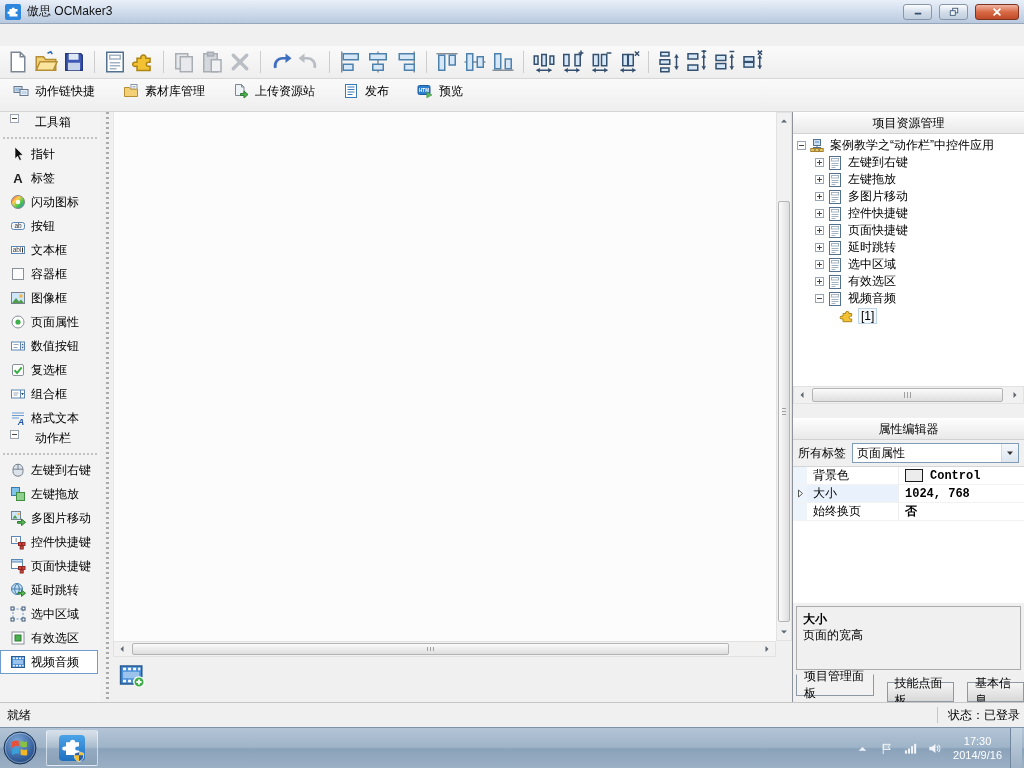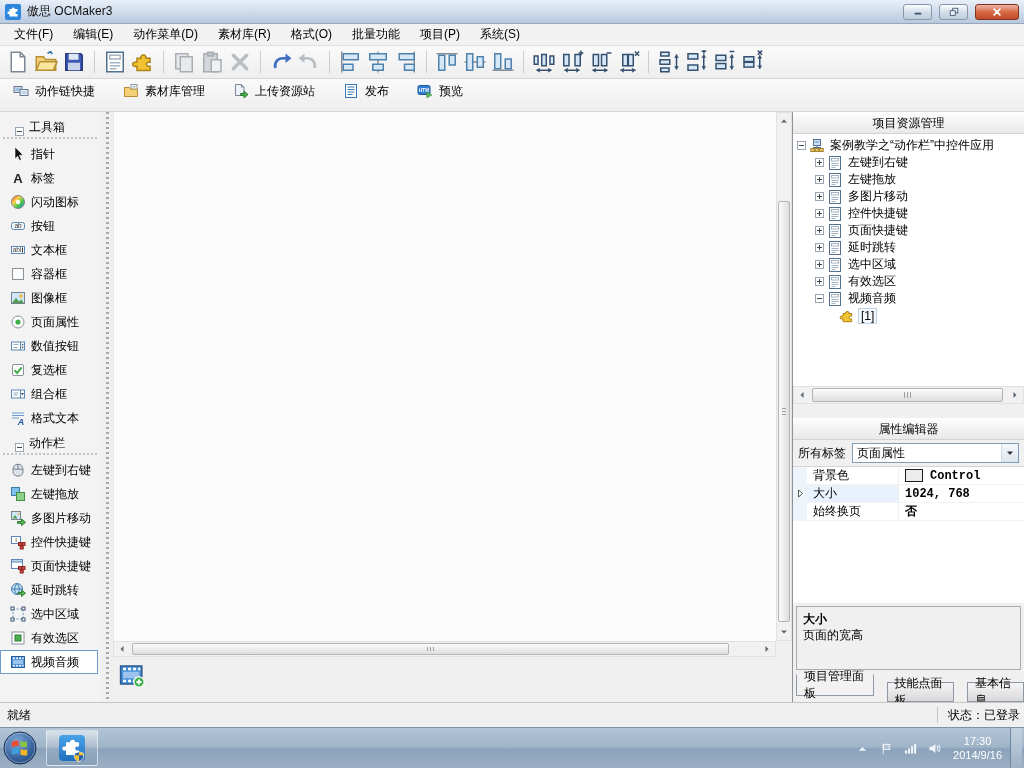--- a/index.html
+++ b/index.html
@@ -28,21 +28,21 @@
 .toolbar.tb1{top:46px;height:33px}
 .toolbar.tb2{top:79px;height:33px}
 .tbtn{width:26px;height:26px;border:1px solid transparent;border-radius:2px;background:none;display:flex;align-items:center;justify-content:center;margin:0 1px}
 .tsep{width:1px;height:22px;background:#cdcdcd;margin:0 6px;flex:0 0 1px}
 .abtn{display:flex;align-items:flex-start;gap:6px;height:26px;padding:0 8px;margin-right:10px;border:1px solid transparent;border-radius:2px;background:none;font-size:12px}
 
 
 .workspace{position:absolute;top:112px;left:0;right:0;bottom:66px}
 
 .sidebar{position:absolute;left:0;top:0;bottom:0;width:100px;background:#f3f3f3;padding-top:2px;overflow:hidden}
-.tool-group-header{display:flex;align-items:flex-end;gap:5px;height:22px;padding-left:15px}
+.tool-group-header{display:flex;align-items:flex-start;gap:16px;height:22px;padding-left:10px}
 .dotted-sep{border-top:2px dotted #c3c3c3;margin:1px 3px 3px 3px;height:0}
 .tool-item{display:flex;align-items:center;gap:5px;height:24px;padding-left:9px;border:1px solid transparent;cursor:default}
 .tool-item.selected{background:#fff;border-color:#6f9ccc;margin-right:2px}
 .splitter-v{position:absolute;left:100px;top:0;bottom:0;width:13px;background:#f0f0f0;
  background-image:repeating-linear-gradient(to bottom,#a9a9a9 0 2px,transparent 2px 5px);background-size:3px 100%;background-position:6px 0;background-repeat:no-repeat}
 
 
 .canvas-area{position:absolute;left:113px;right:232px;top:0;bottom:0;background:#f0f0f0}
 .canvas{position:absolute;left:0;top:0;right:16px;bottom:61px;background:#fcfcfc;border-left:1px solid #e7e7e7}
 .strip{position:absolute;left:0;right:0;bottom:0;height:45px;background:#f0f0f0;display:flex;align-items:flex-start;padding:5px 0 0 6px}
@@ -131,30 +131,20 @@
           <rect x="1.5" y="4.5" width="6" height="5.5" fill="#eef3f9"></rect>
         </svg>
       </button>
     <button class="winbtn close">
         <svg viewBox="0 0 12 12">
           <path d="M2.5 2.5l7 7M9.5 2.5l-7 7" stroke="#fff" stroke-width="2" stroke-linecap="round"></path>
         </svg>
       </button>
   </div>
 
-  <div class="menubar">
-    <div class="menu-item">文件(F)</div>
-    <div class="menu-item">编辑(E)</div>
-    <div class="menu-item">动作菜单(D)</div>
-    <div class="menu-item">素材库(R)</div>
-    <div class="menu-item">格式(O)</div>
-    <div class="menu-item">批量功能</div>
-    <div class="menu-item">项目(P)</div>
-    <div class="menu-item">系统(S)</div>
-  </div>
 
   <div class="toolbar tb1">
     <button class="tbtn">
         <svg viewBox="0 0 16 16">
           <path d="M3.5 1.5h6l3 3v10h-9z" fill="#fff" stroke="#7c8694"></path>
           <path d="M9.5 1.5v3h3" fill="none" stroke="#7c8694"></path>
         </svg>
       </button>
     <button class="tbtn">
         <svg viewBox="0 0 16 16">

